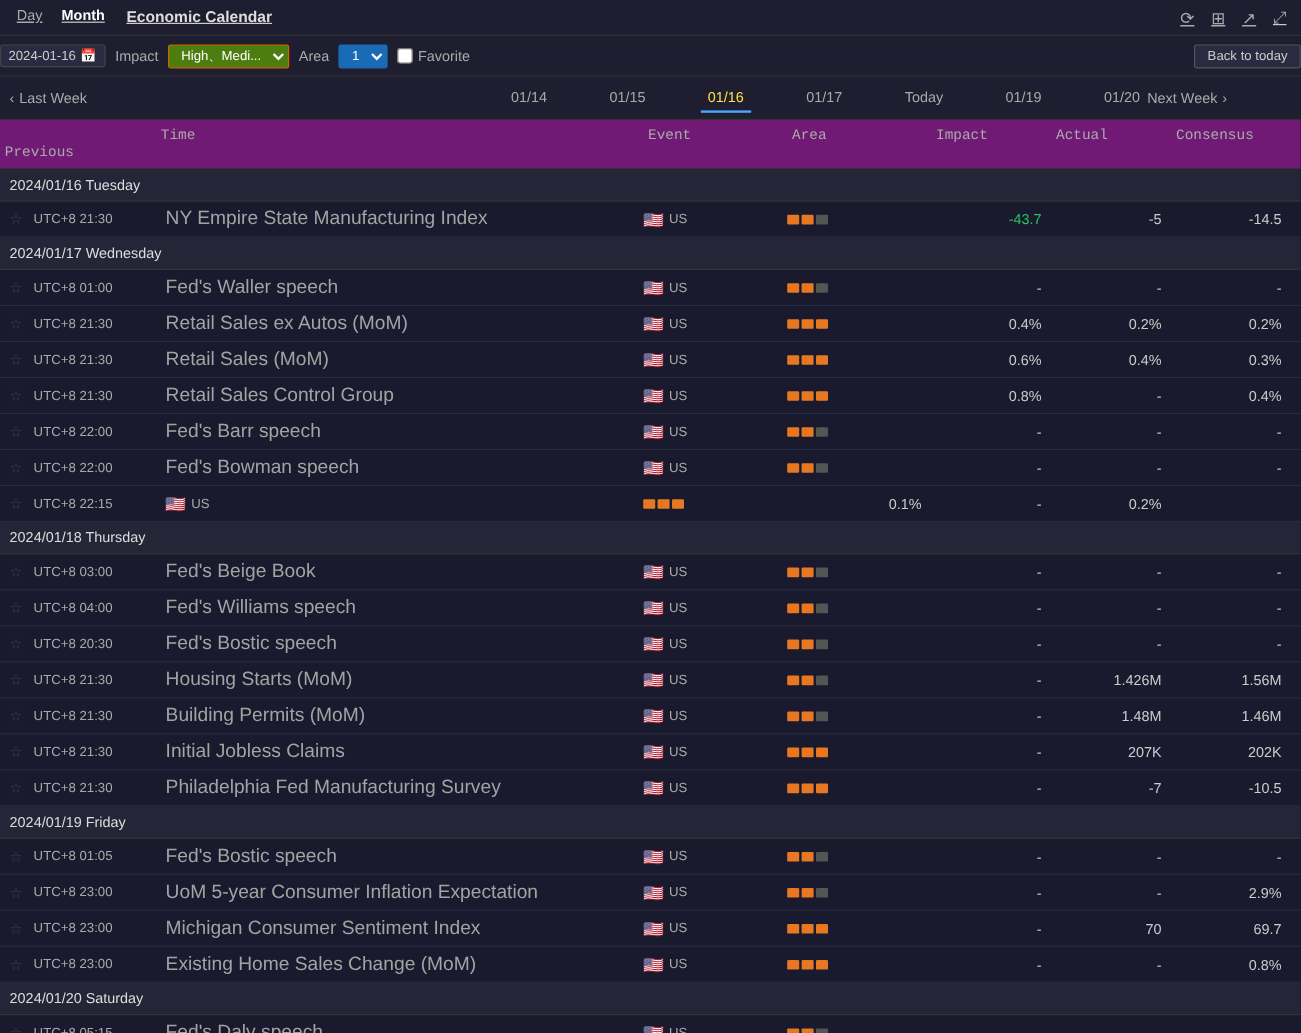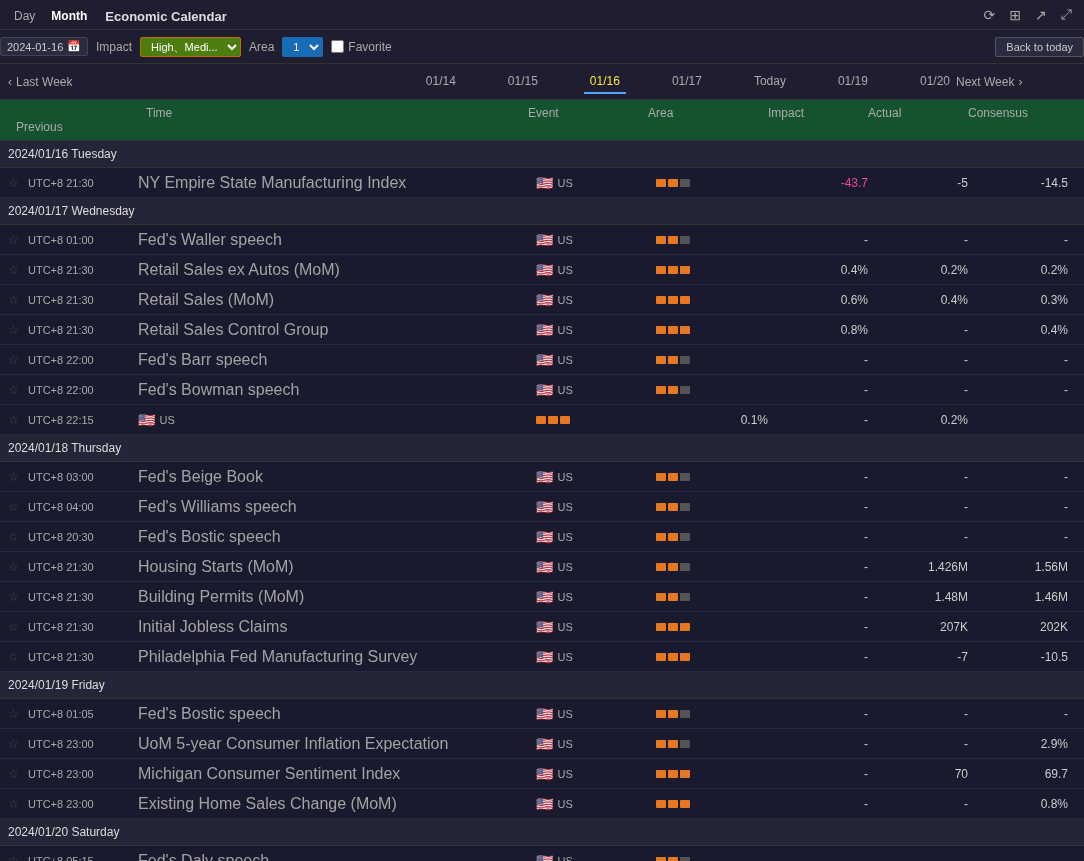--- a/index.html
+++ b/index.html
@@ -10,24 +10,25 @@
       font-size: 12px;
       min-height: 861px;
       width: 1084px;
       overflow-x: hidden;
     }
 
     
     .top-nav {
       background: #1e1e30;
       display: flex;
-      align-items: flex-end;
+      align-items: flex-start;
       padding: 4px 8px;
       height: 30px;
       border-bottom: 1px solid #333;
+      text-decoration: underline;
     }
     .top-nav-left {
       display: flex;
       align-items: center;
       gap: 4px;
     }
     .view-btn {
       background: none;
       border: none;
       color: #aaa;
@@ -160,25 +161,26 @@
       display: flex;
       align-items: center;
       gap: 4px;
       color: #aaa;
       cursor: pointer;
       width: 120px;
     }
 
     
     .table-header {
-      background: #14532d;
+      background: #701a75;
       display: grid;
       grid-template-columns: 130px 1fr 120px 120px 100px 100px 100px;
-      padding: 6px 16px;
+      padding: 6px 4px;
       border-bottom: 1px solid #333;
+      font-family: Liberation Mono, monospace;
     }
     .th {
       color: #aaa;
       font-size: 12px;
       font-weight: normal;
     }
 
     
     .section-header {
       background: #252538;
@@ -236,21 +238,21 @@
     .impact-bar.empty {
       background: #555;
     }
     .value-cell {
       color: #ccc;
       font-size: 12px;
       text-align: right;
       padding-right: 8px;
     }
     .value-cell.negative {
-      color: #ec4899;
+      color: #22c55e;
     }
 
     
     .content-area {
       overflow-y: auto;
       max-height: calc(861px - 100px);
     }
   </style>
 </head>
 <body>

